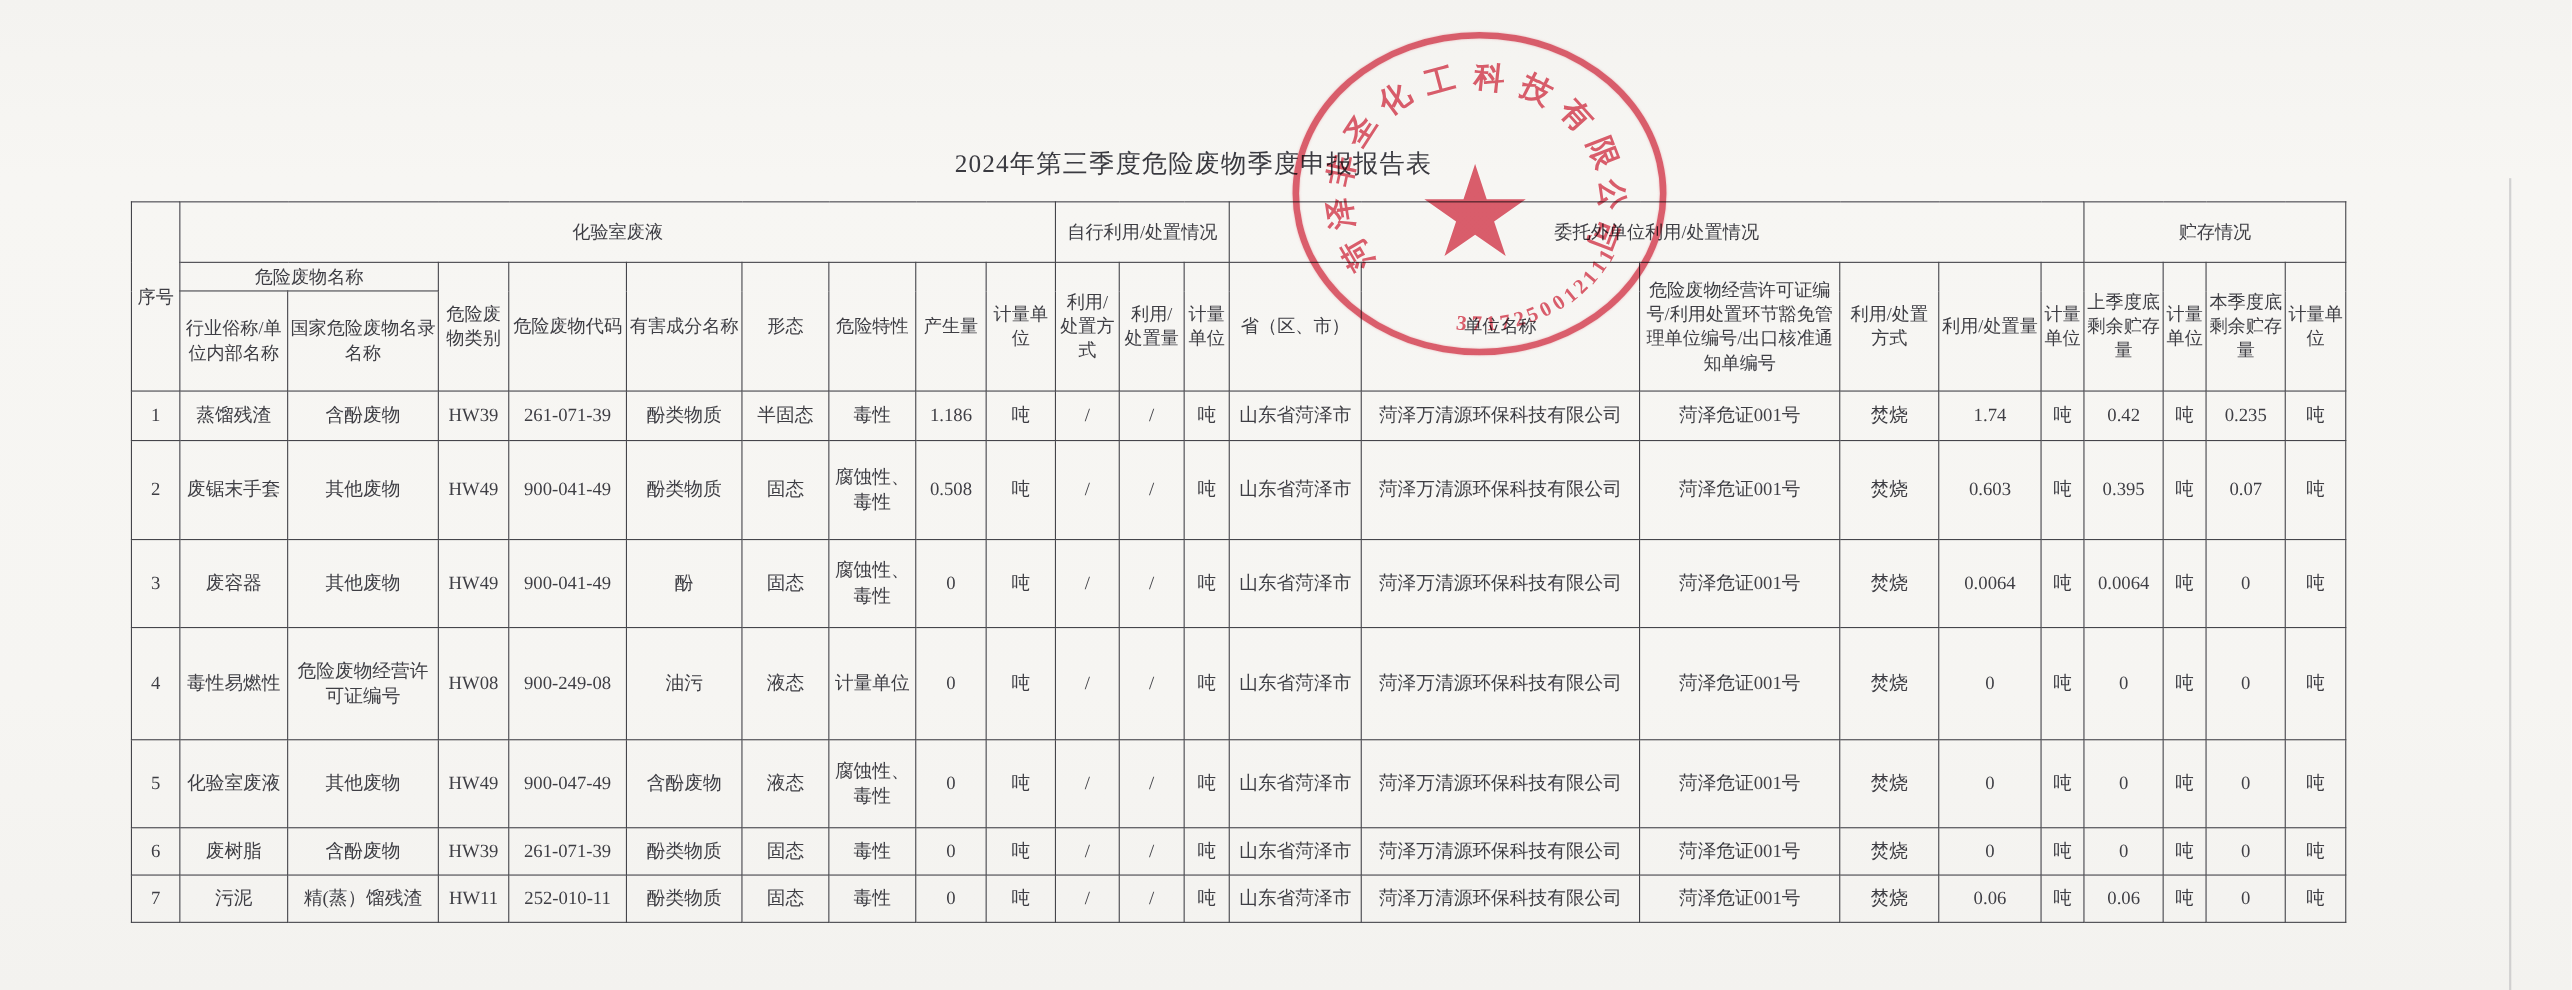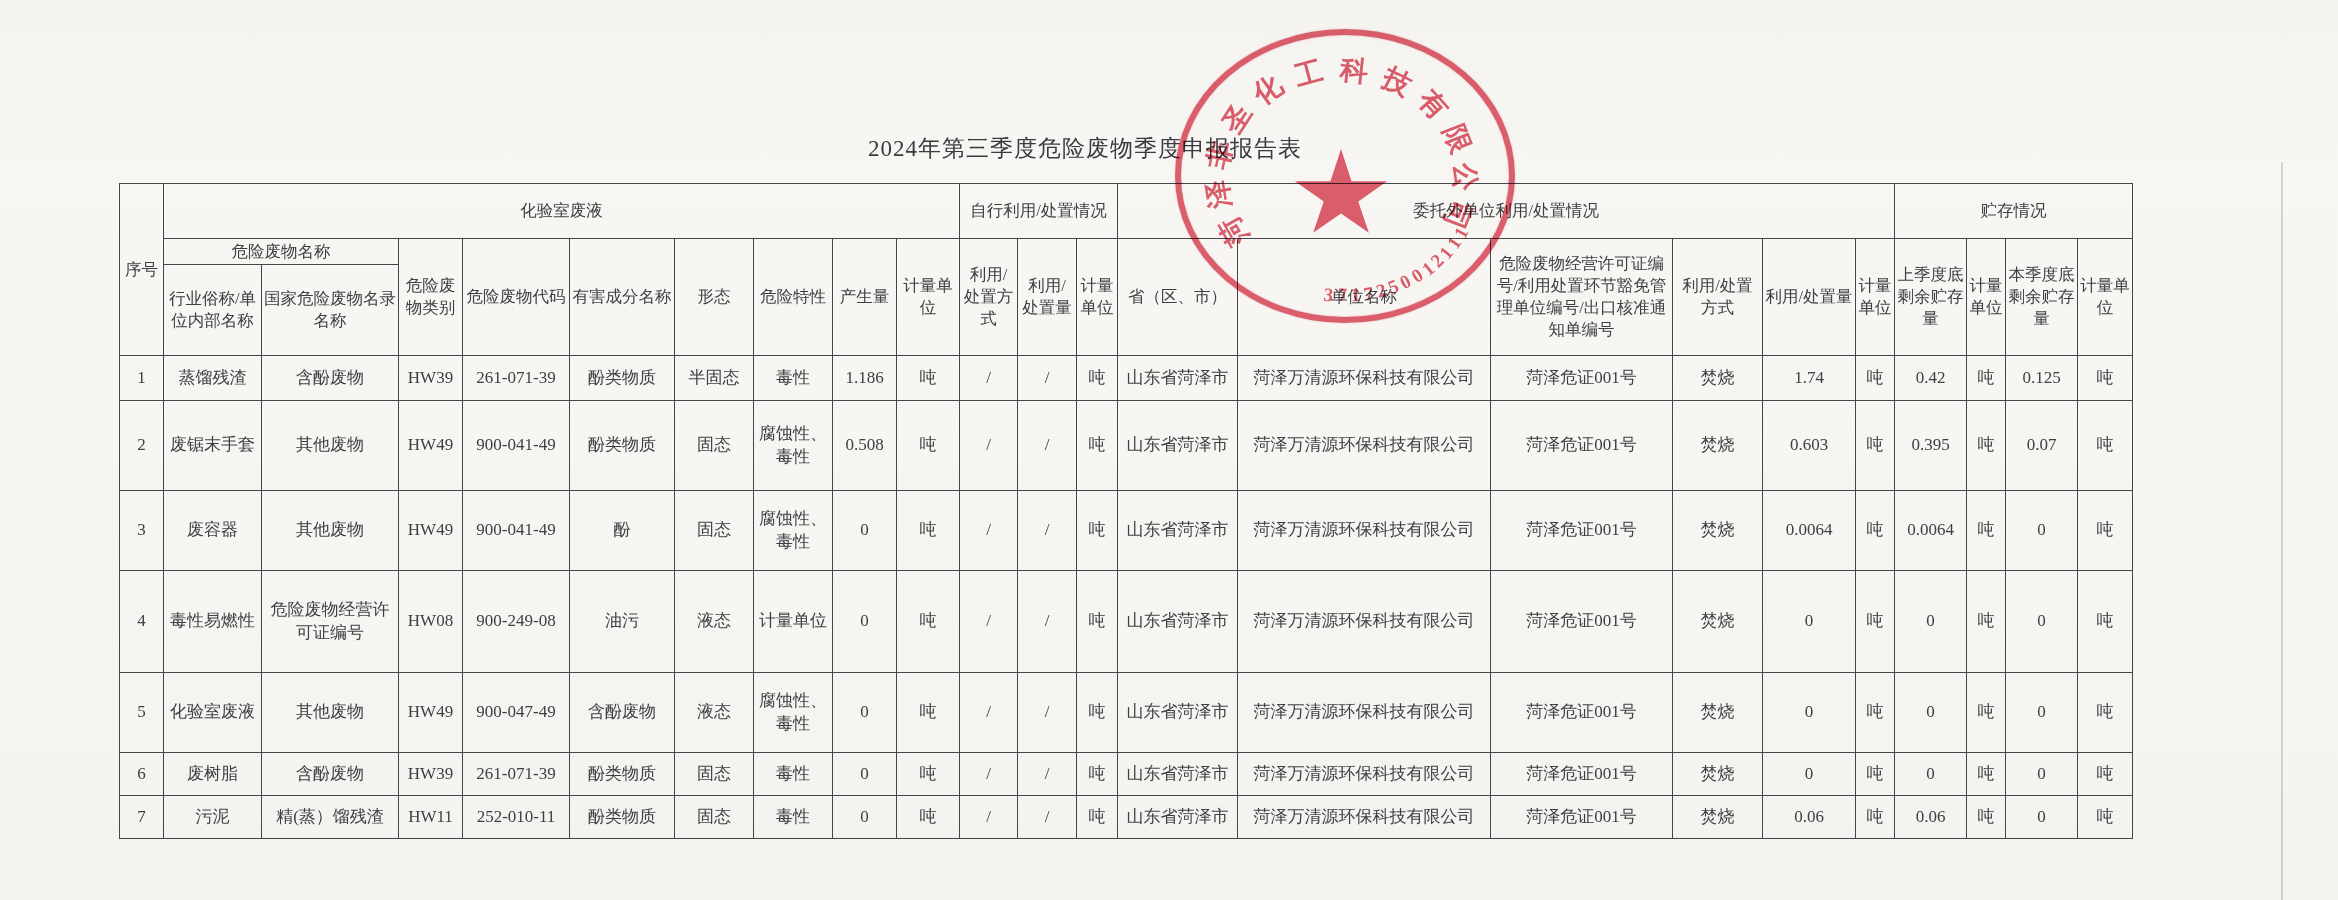--- a/index.html
+++ b/index.html
@@ -159,21 +159,21 @@
           <td>/</td>
           <td>吨</td>
           <td>山东省菏泽市</td>
           <td>菏泽万清源环保科技有限公司</td>
           <td>菏泽危证001号</td>
           <td>焚烧</td>
           <td>1.74</td>
           <td>吨</td>
           <td>0.42</td>
           <td>吨</td>
-          <td>0.125</td>
+          <td>0.235</td>
           <td>吨</td>
         </tr>
         <tr style="height: 90px;">
           <td>2</td>
           <td>废锯末手套</td>
           <td>其他废物</td>
           <td>HW49</td>
           <td>900-041-49</td>
           <td>酚类物质</td>
           <td>固态</td>

